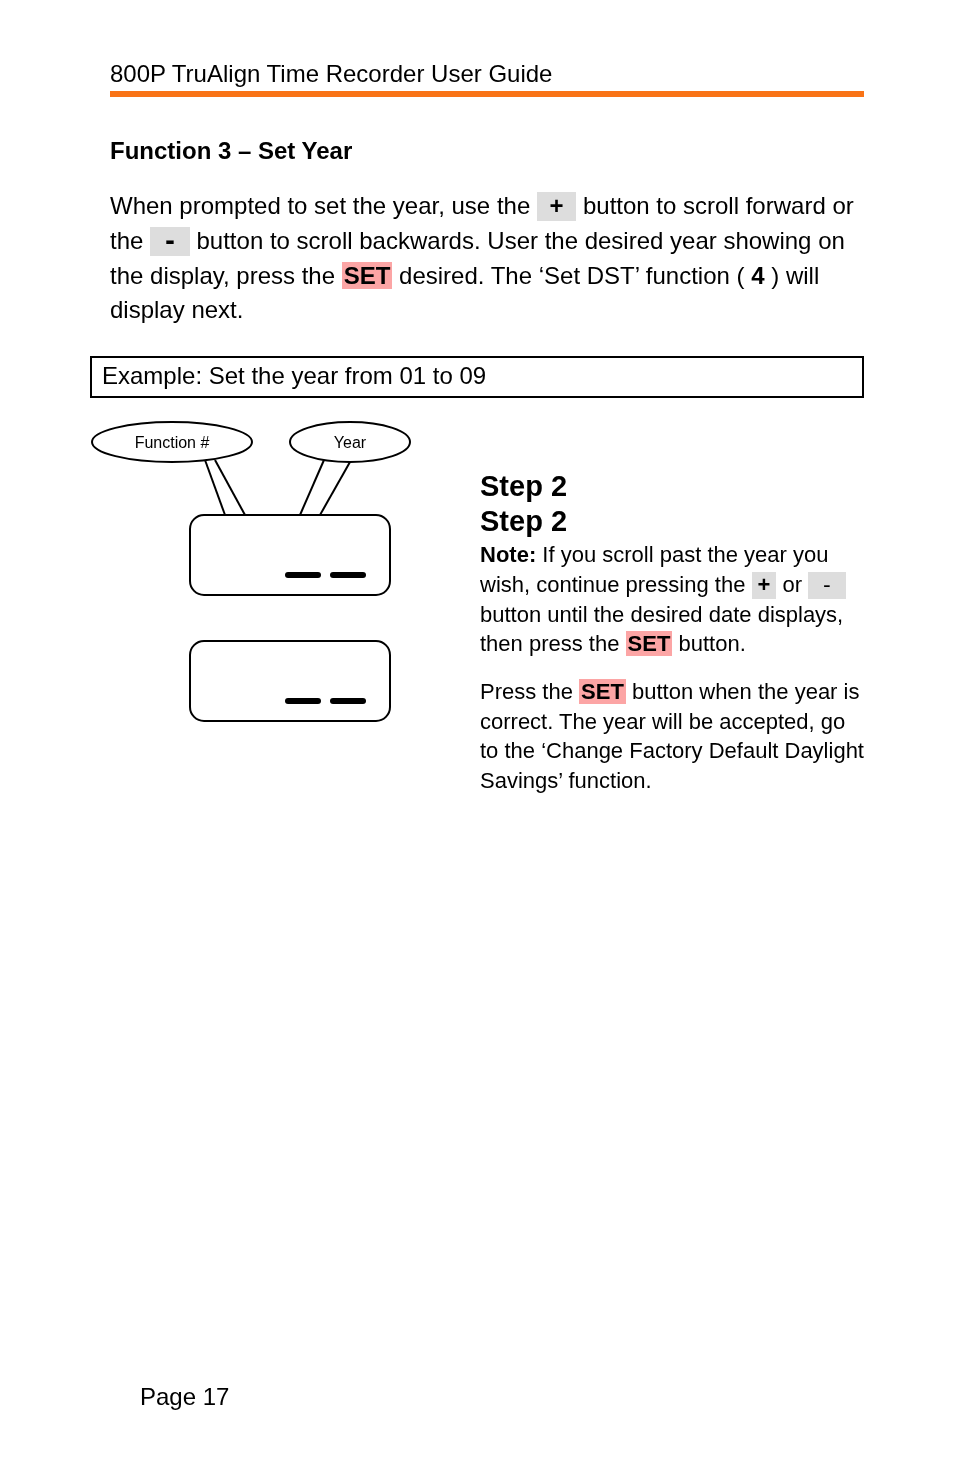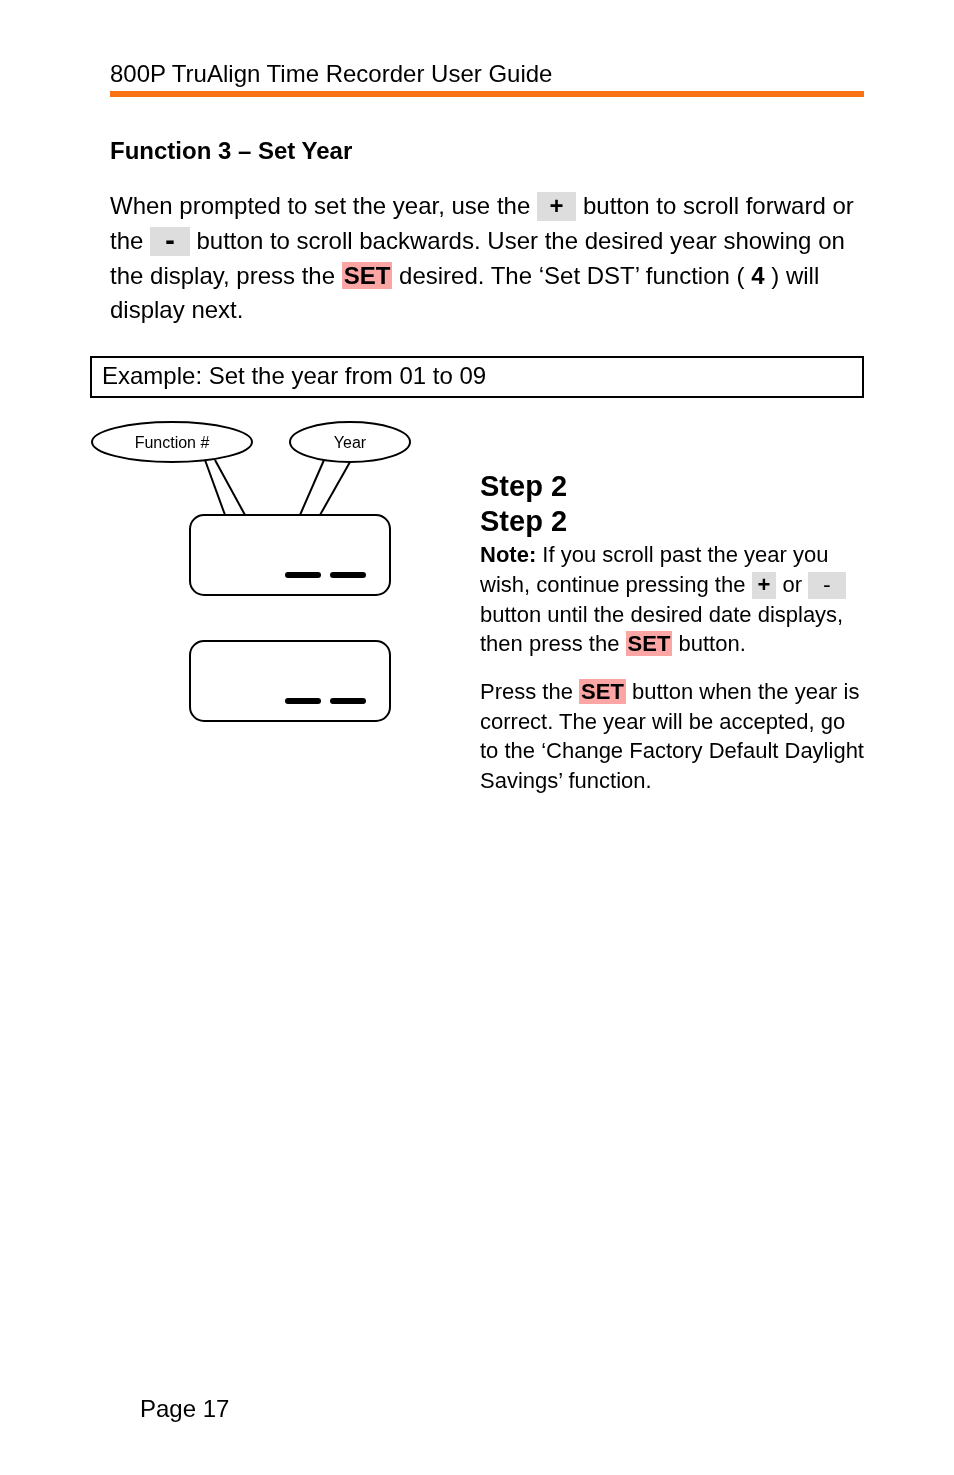--- a/index.html
+++ b/index.html
@@ -70,21 +70,21 @@
     margin: 0 0 2px 0;
   }
   .step-p {
     font-size: 22px;
     line-height: 1.35;
     margin: 0 0 18px 0;
   }
   .footer {
     position: absolute;
     left: 140px;
-    bottom: 52px;
+    bottom: 64px;
     font-size: 24px;
   }
   
   .svg-wrap { margin-left: -20px; }
   svg { overflow: visible; }
   .callout-text { font-size: 16px; font-family: inherit; }
   .seg { stroke: #000; stroke-width: 6; stroke-linecap: round; }
   .minus-key { font-family: monospace; }
 </style>
 </head>

